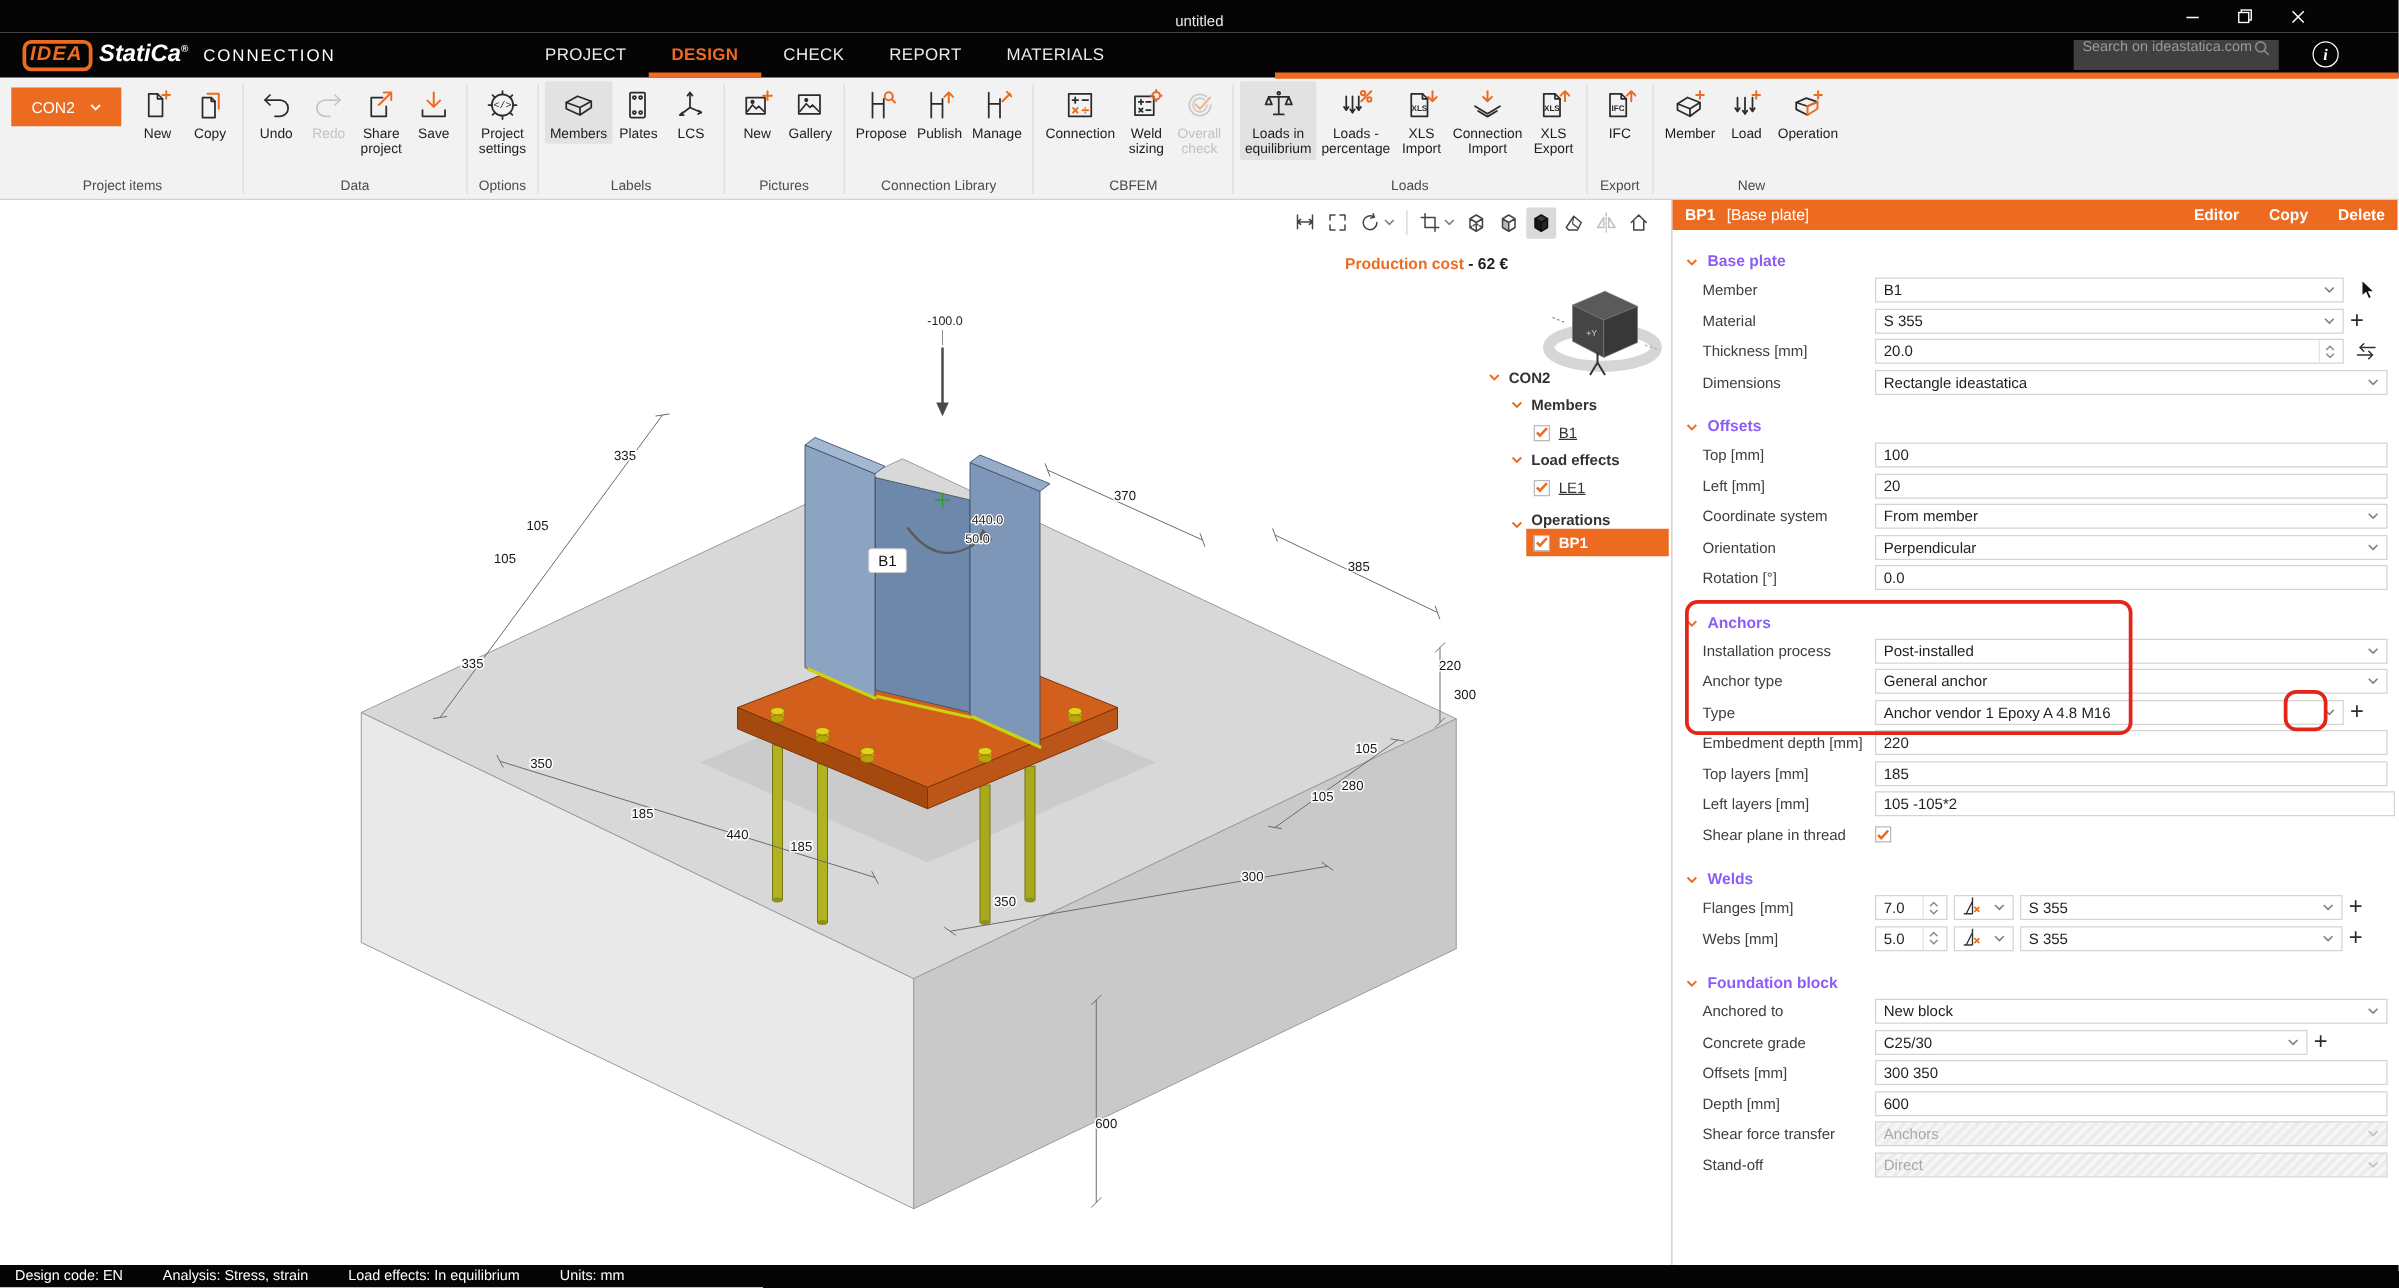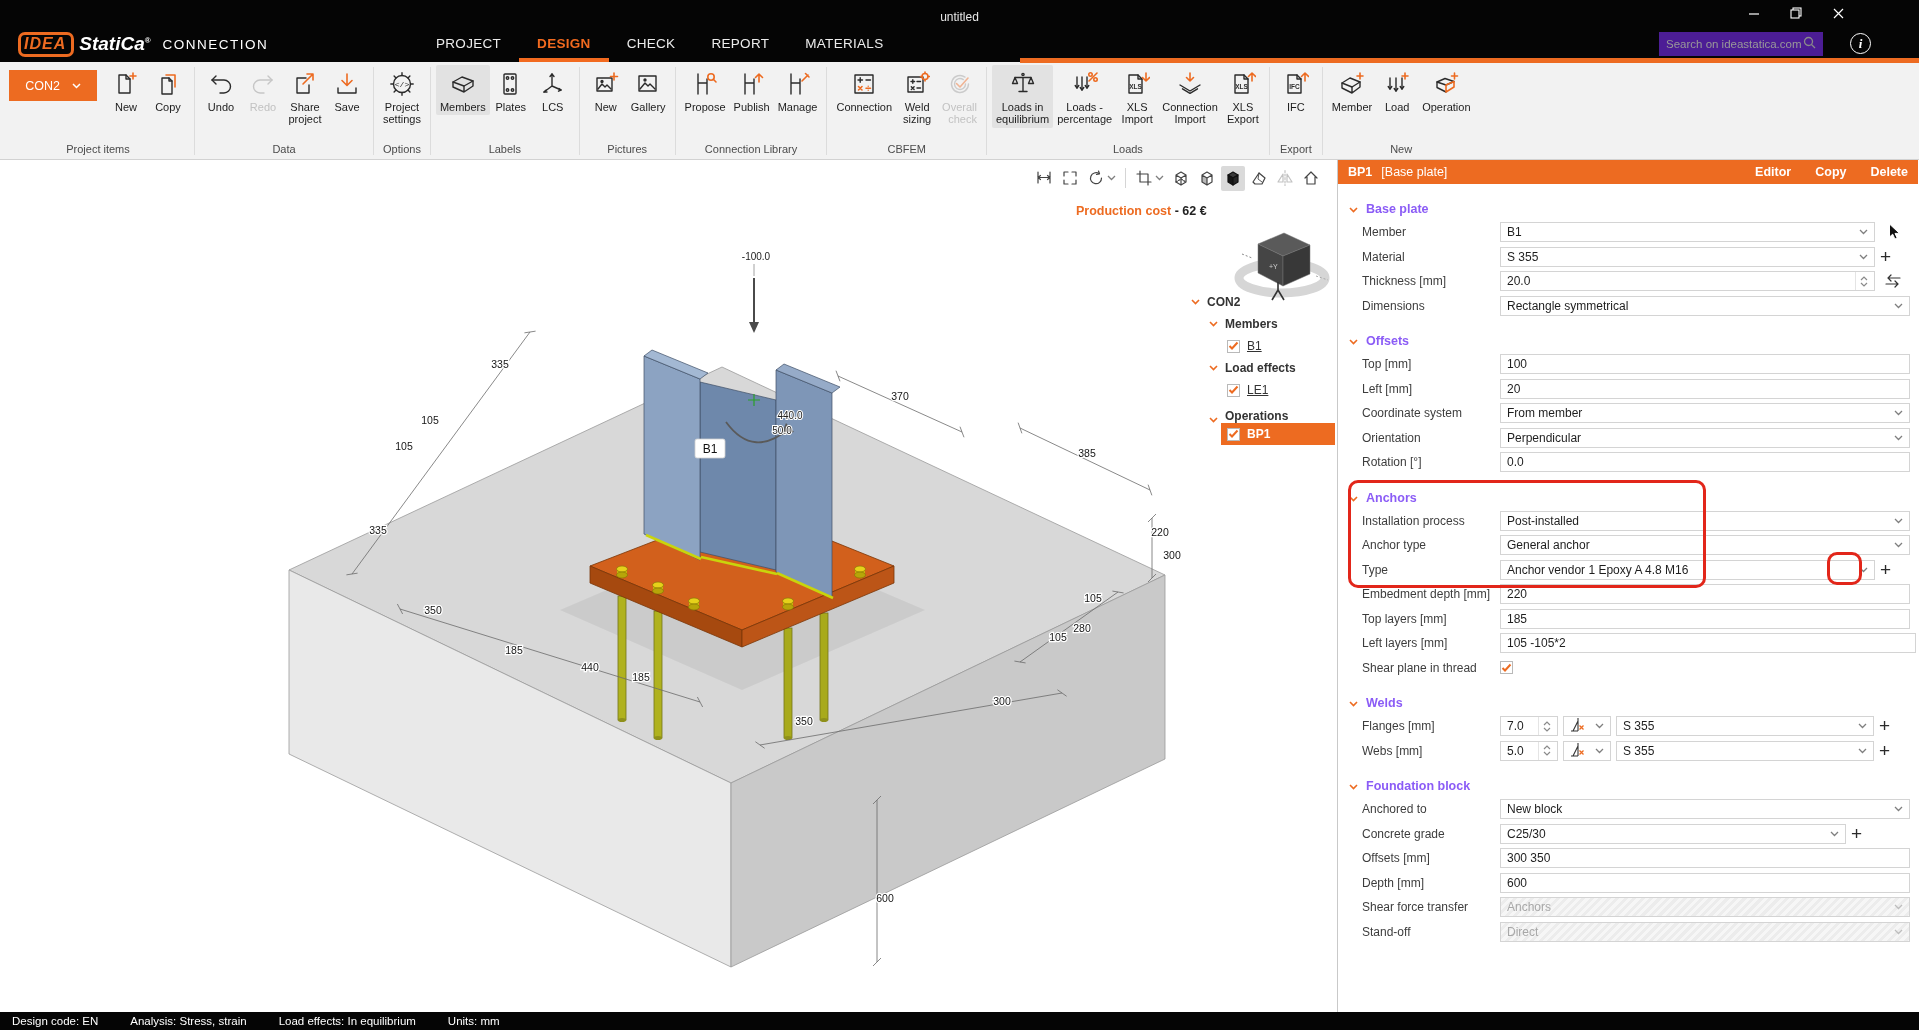--- a/index.html
+++ b/index.html
@@ -15,36 +15,36 @@
 
 .menubar { height:36px; background:#050505; position:relative; flex:none; display:flex; align-items:center; }
 .logo-wrap { display:flex; align-items:center; margin-left:18px; }
 .logo-idea { border:3px solid #ED6B21; border-radius:7px; color:#ED6B21; font-style:italic; font-weight:bold; font-size:16px; padding:0px 5px 1px 3px; letter-spacing:1px; }
 .logo-statica { color:#fff; font-weight:bold; font-style:italic; font-size:19px; margin-left:5px; }
 .logo-reg { color:#fff; font-size:8px; vertical-align:super; font-style:normal; }
 .app-name { color:#fff; font-size:13.5px; letter-spacing:1.5px; margin-left:12px; }
 .menu-tabs { position:absolute; left:418px; top:0; height:36px; display:flex; }
 .menu-tab { color:#ececec; font-size:13.5px; letter-spacing:.3px; height:36px; display:flex; align-items:center; padding:2px 18px 0 18px; border-bottom:4px solid transparent; cursor:default; }
 .menu-tab.active { color:#F26A1F; border-bottom-color:#F26A1F; font-weight:bold; }
-.search-box { position:absolute; right:96px; top:6px; width:164px; height:24px; background:#4c1d95; display:flex; align-items:center; padding:0 7px; }
+.search-box { position:absolute; right:96px; top:6px; width:164px; height:24px; background:#404040; display:flex; align-items:flex-start; padding:0 7px; }
 .search-box .ph { flex:1; font-size:11.5px; color:#999; white-space:nowrap; overflow:hidden; }
 .info-btn { position:absolute; right:48px; top:7px; width:21px; height:21px; border:1.6px solid #fff; border-radius:50%; color:#fff; font-size:13px; font-weight:bold; display:flex; align-items:center; justify-content:center; font-family:"Liberation Serif",serif; font-style:italic; }
 .orange-strip { position:absolute; left:1020px; right:0; bottom:-1px; height:5px; background:#ED6B21; }
 
 
 .ribbon { height:98px; background:#f2f2f2; border-bottom:1px solid #d2d2d2; display:flex; align-items:stretch; padding:0 2px; flex:none; }
 .rgroup { display:flex; flex-direction:column; padding:3px 5px 0 5px; }
 .rgroup-buttons { flex:1; display:flex; align-items:flex-start; }
 .rgroup-label { text-align:center; font-size:11px; color:#4b4b4b; height:17px; line-height:14px; }
 .rsep { width:1px; background:#dcdcdc; margin:5px 0 4px 0; flex:none; }
 .rbtn { display:flex; flex-direction:column; align-items:center; padding:4px 4px 2px 4px; min-width:42px; border-radius:2px; cursor:default; }
 .rbtn .ic { height:30px; display:flex; align-items:center; justify-content:center; }
 .rbtn .lbl { font-size:11px; line-height:1.12; text-align:center; color:#1d1d1d; white-space:pre-line; margin-top:2px; }
 .rbtn.pressed { background:#e2e2e2; }
-.rbtn.disabled .lbl { color:#c2c2c2;text-align:right; }
+.rbtn.disabled .lbl { color:#c2c2c2; }
 .con2-btn { background:#ED6B21; color:#fff; width:88px; height:31px; margin:5px 8px 0 2px; display:flex; align-items:center; justify-content:center; gap:12px; font-size:12.5px; flex:none; cursor:default; }
 
 
 .main { display:flex; height:852px; flex:none; }
 .viewport { width:1337px; position:relative; background:#fff; flex:none; overflow:hidden; }
 #scene { position:absolute; left:0; top:0; }
 .vp-toolbar { position:absolute; left:1032px; top:5px; height:26px; display:flex; align-items:center; gap:2px; }
 .vt-btn { height:25px; display:flex; align-items:center; padding:0 3px; border-radius:2px; cursor:default; }
 .vt-btn.active { background:#dadada; }
 .vt-chev { font-size:8px; color:#666; margin-left:2px; }
@@ -844,21 +844,21 @@
                 <svg width="18" height="14" viewBox="0 0 18 14" fill="none" stroke="#333" stroke-width="1.2" stroke-linecap="round">
                   <path d="M16 4H4M7 1 4 4l3 3M2 10h12M11 7l3 3-3 3"></path>
                 </svg>
               </span>
             </div>
           </div>
           <div class="prow">
             <span class="plabel">Dimensions</span>
             <div class="pctrl">
               <div class="pfield select" style="width: 410px;">
-                <span class="val">Rectangle symmetrical</span>
+                <span class="val">Rectangle ideastatica</span>
                 <span class="chev">
                   <svg width="9" height="6" viewBox="0 0 9 6" fill="none" stroke="#7f7f7f" stroke-width="1.3">
                     <path d="M1 1l3.5 3.5L8 1"></path>
                   </svg>
                 </span>
               </div>
             </div>
           </div>
         </div>
         <div class="psection">

